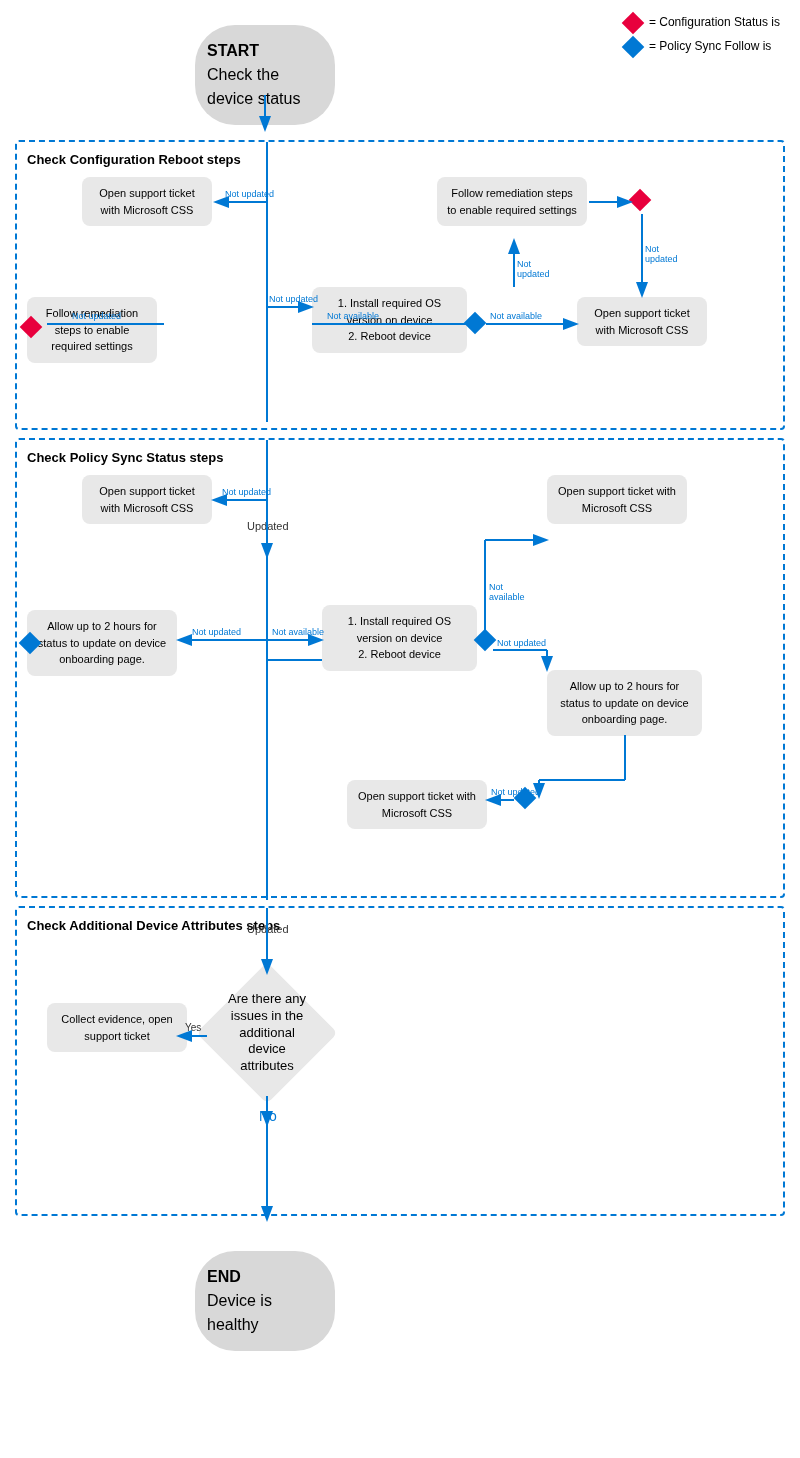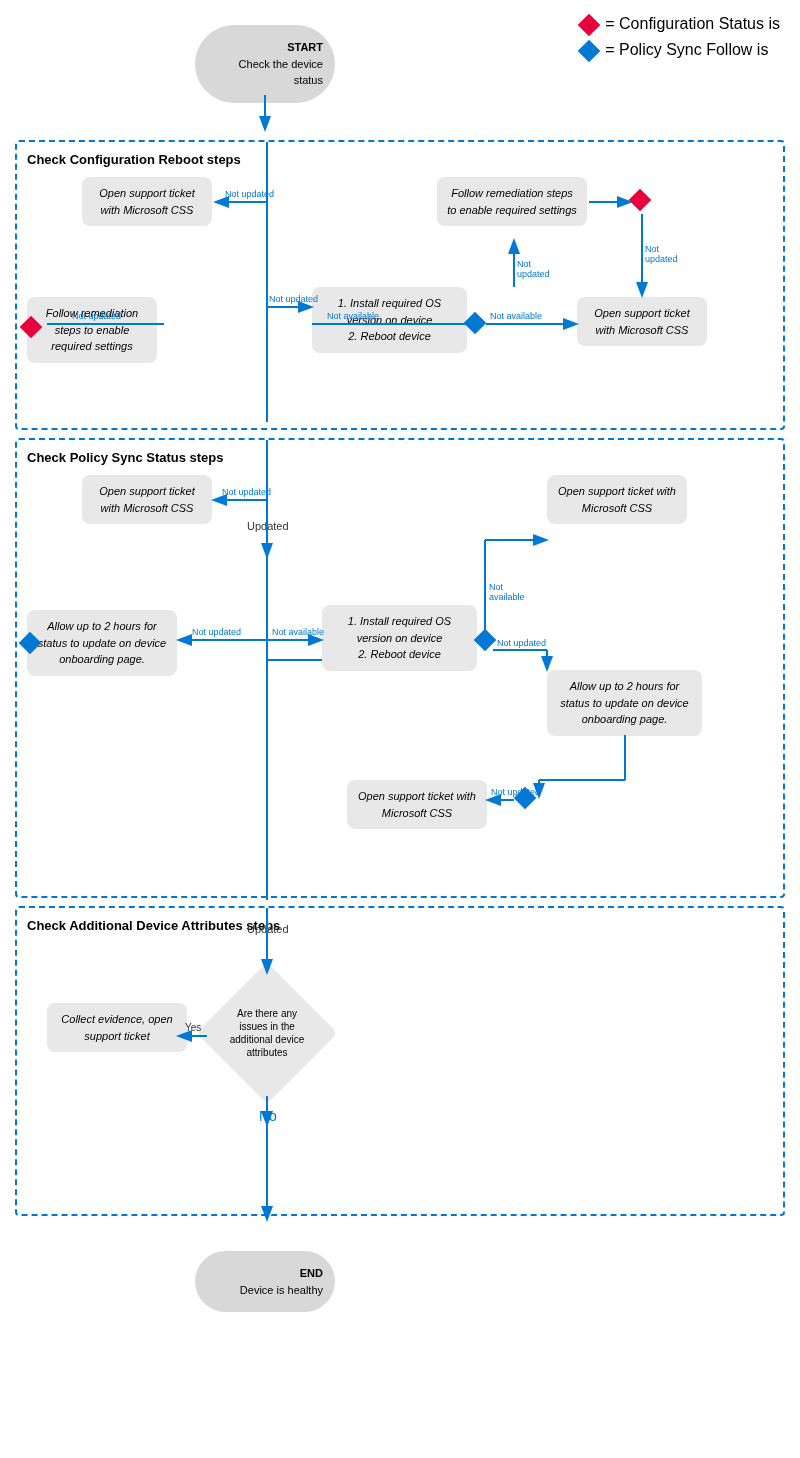--- a/index.html
+++ b/index.html
@@ -23,23 +23,23 @@
     .legend {
       position: absolute;
       top: 15px;
       right: 20px;
       display: flex;
       flex-direction: column;
       gap: 8px;
     }
     .legend-item {
       display: flex;
-      align-items: flex-end;
+      align-items: flex-start;
       gap: 8px;
-      font-size: 16px;
+      font-size: 12px;
     }
     .diamond-red {
       width: 16px; height: 16px;
       background: #e8003d;
       transform: rotate(45deg);
       flex-shrink: 0;
     }
     .diamond-blue {
       width: 16px; height: 16px;
       background: #0078d4;
@@ -53,29 +53,28 @@
     }
 
     .node-box {
       background: #e8e8e8;
       border-radius: 8px;
       padding: 8px 10px;
       text-align: center;
       font-size: 11px;
       line-height: 1.5;
       border: none;
-      font-style: italic;
     }
 
     .node-ellipse {
       background: #d8d8d8;
       border-radius: 40px;
       padding: 14px 12px;
-      text-align: right;
-      font-size: 11px;
+      text-align: left;
+      font-size: 16px;
       line-height: 1.5;
     }
   </style>
 </head>
 <body>
 
 <div class="diagram-container" style="position:relative; width:800px; min-height:1458px;">
 
   <div class="legend">
     <div class="legend-item">
@@ -274,21 +273,21 @@
 
   <div style="position:relative; border:2px dashed #0078d4; border-radius:4px; margin:0 5px 8px 5px; padding:10px 10px 15px 10px; min-height:310px;">
     <div class="section-title">Check Additional Device Attributes steps</div>
 
     <div style="position:absolute; left:230px; top:15px; font-size:11px; font-weight:500; color:#333;">
       <span>Updated</span>
     </div>
 
     <div style="position:absolute; left:190px; top:65px; width:120px; height:120px; display:flex; align-items:center; justify-content:center;">
       <div style="position:absolute; width:100px; height:100px; background:#e8e8e8; transform:rotate(45deg); border-radius:6px;"></div>
-      <div style="position:relative; z-index:2; font-size:10px; text-align:center; line-height:1.3; width:85px; padding:3px;">Are there any issues in the additional device attributes</div>
+      <div style="position:relative; z-index:2; font-size:13px; text-align:center; line-height:1.3; width:85px; padding:3px;">Are there any issues in the additional device attributes</div>
     </div>
 
     <div class="node-box" style="position:absolute; left:30px; top:95px; width:140px;">
       <div>Collect evidence, open support ticket</div>
     </div>
 
     <div style="position:absolute; left:242px; top:200px; font-size:14px; color:#0078d4;">
       <span>No</span>
     </div>
 

